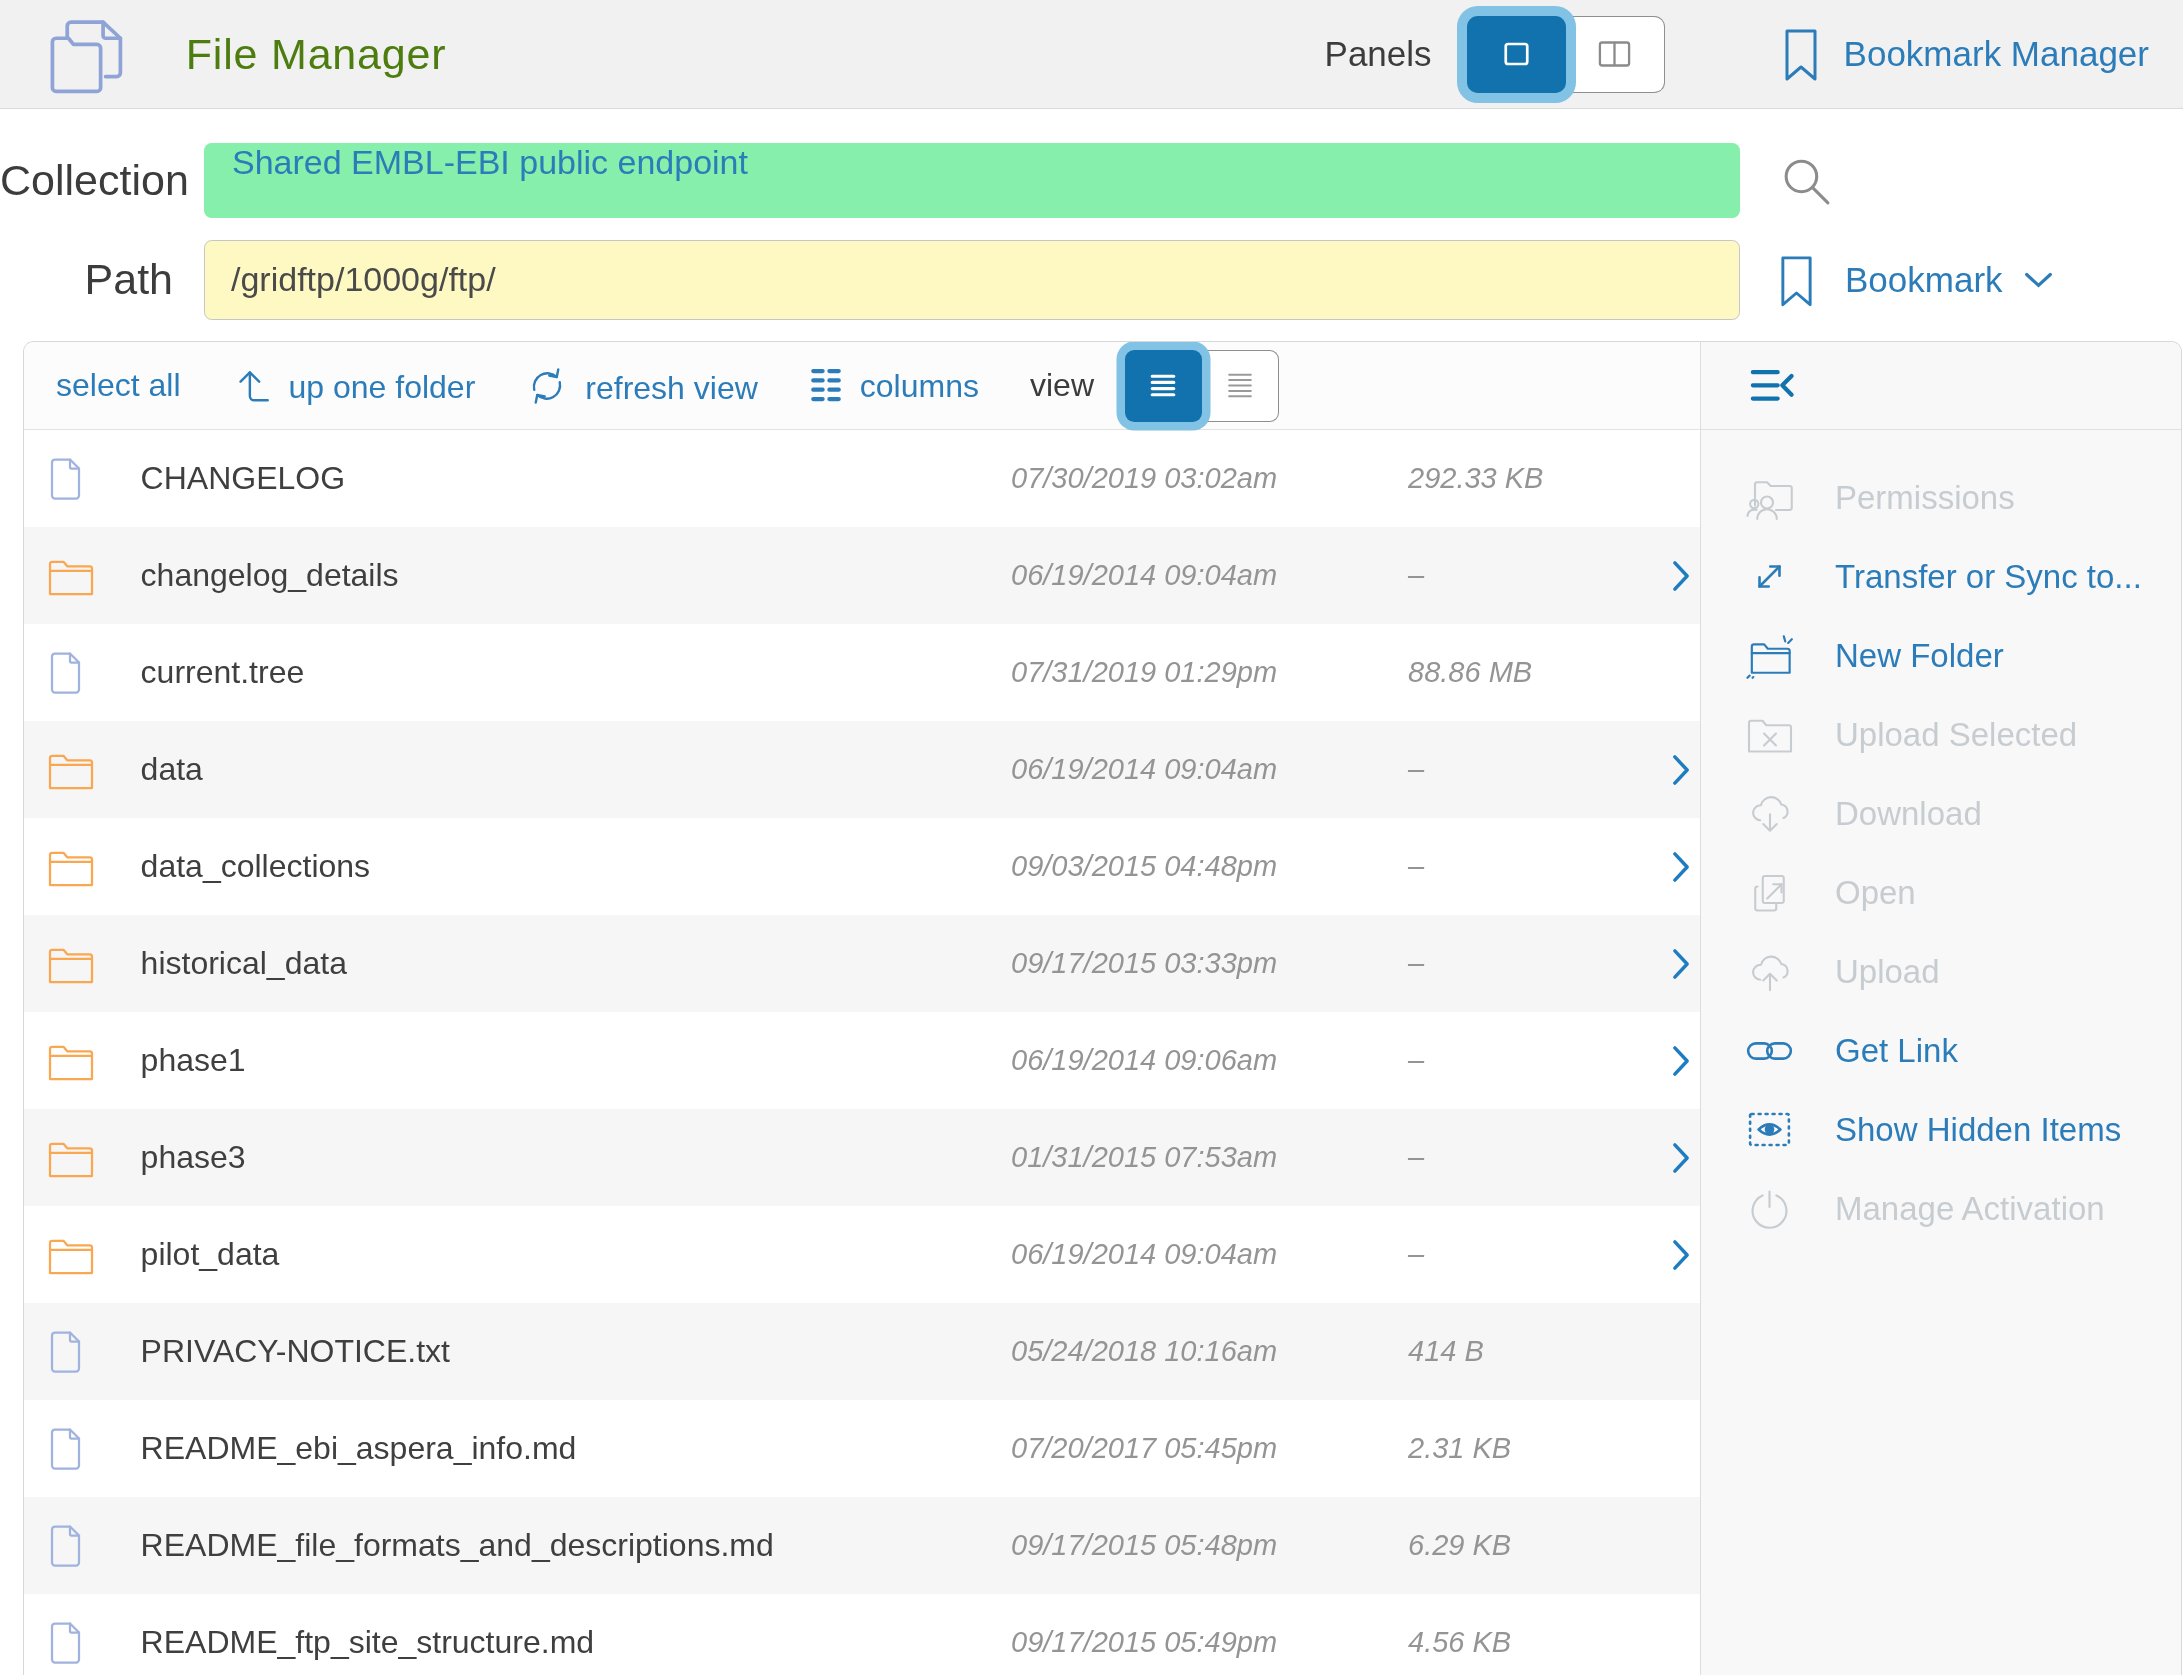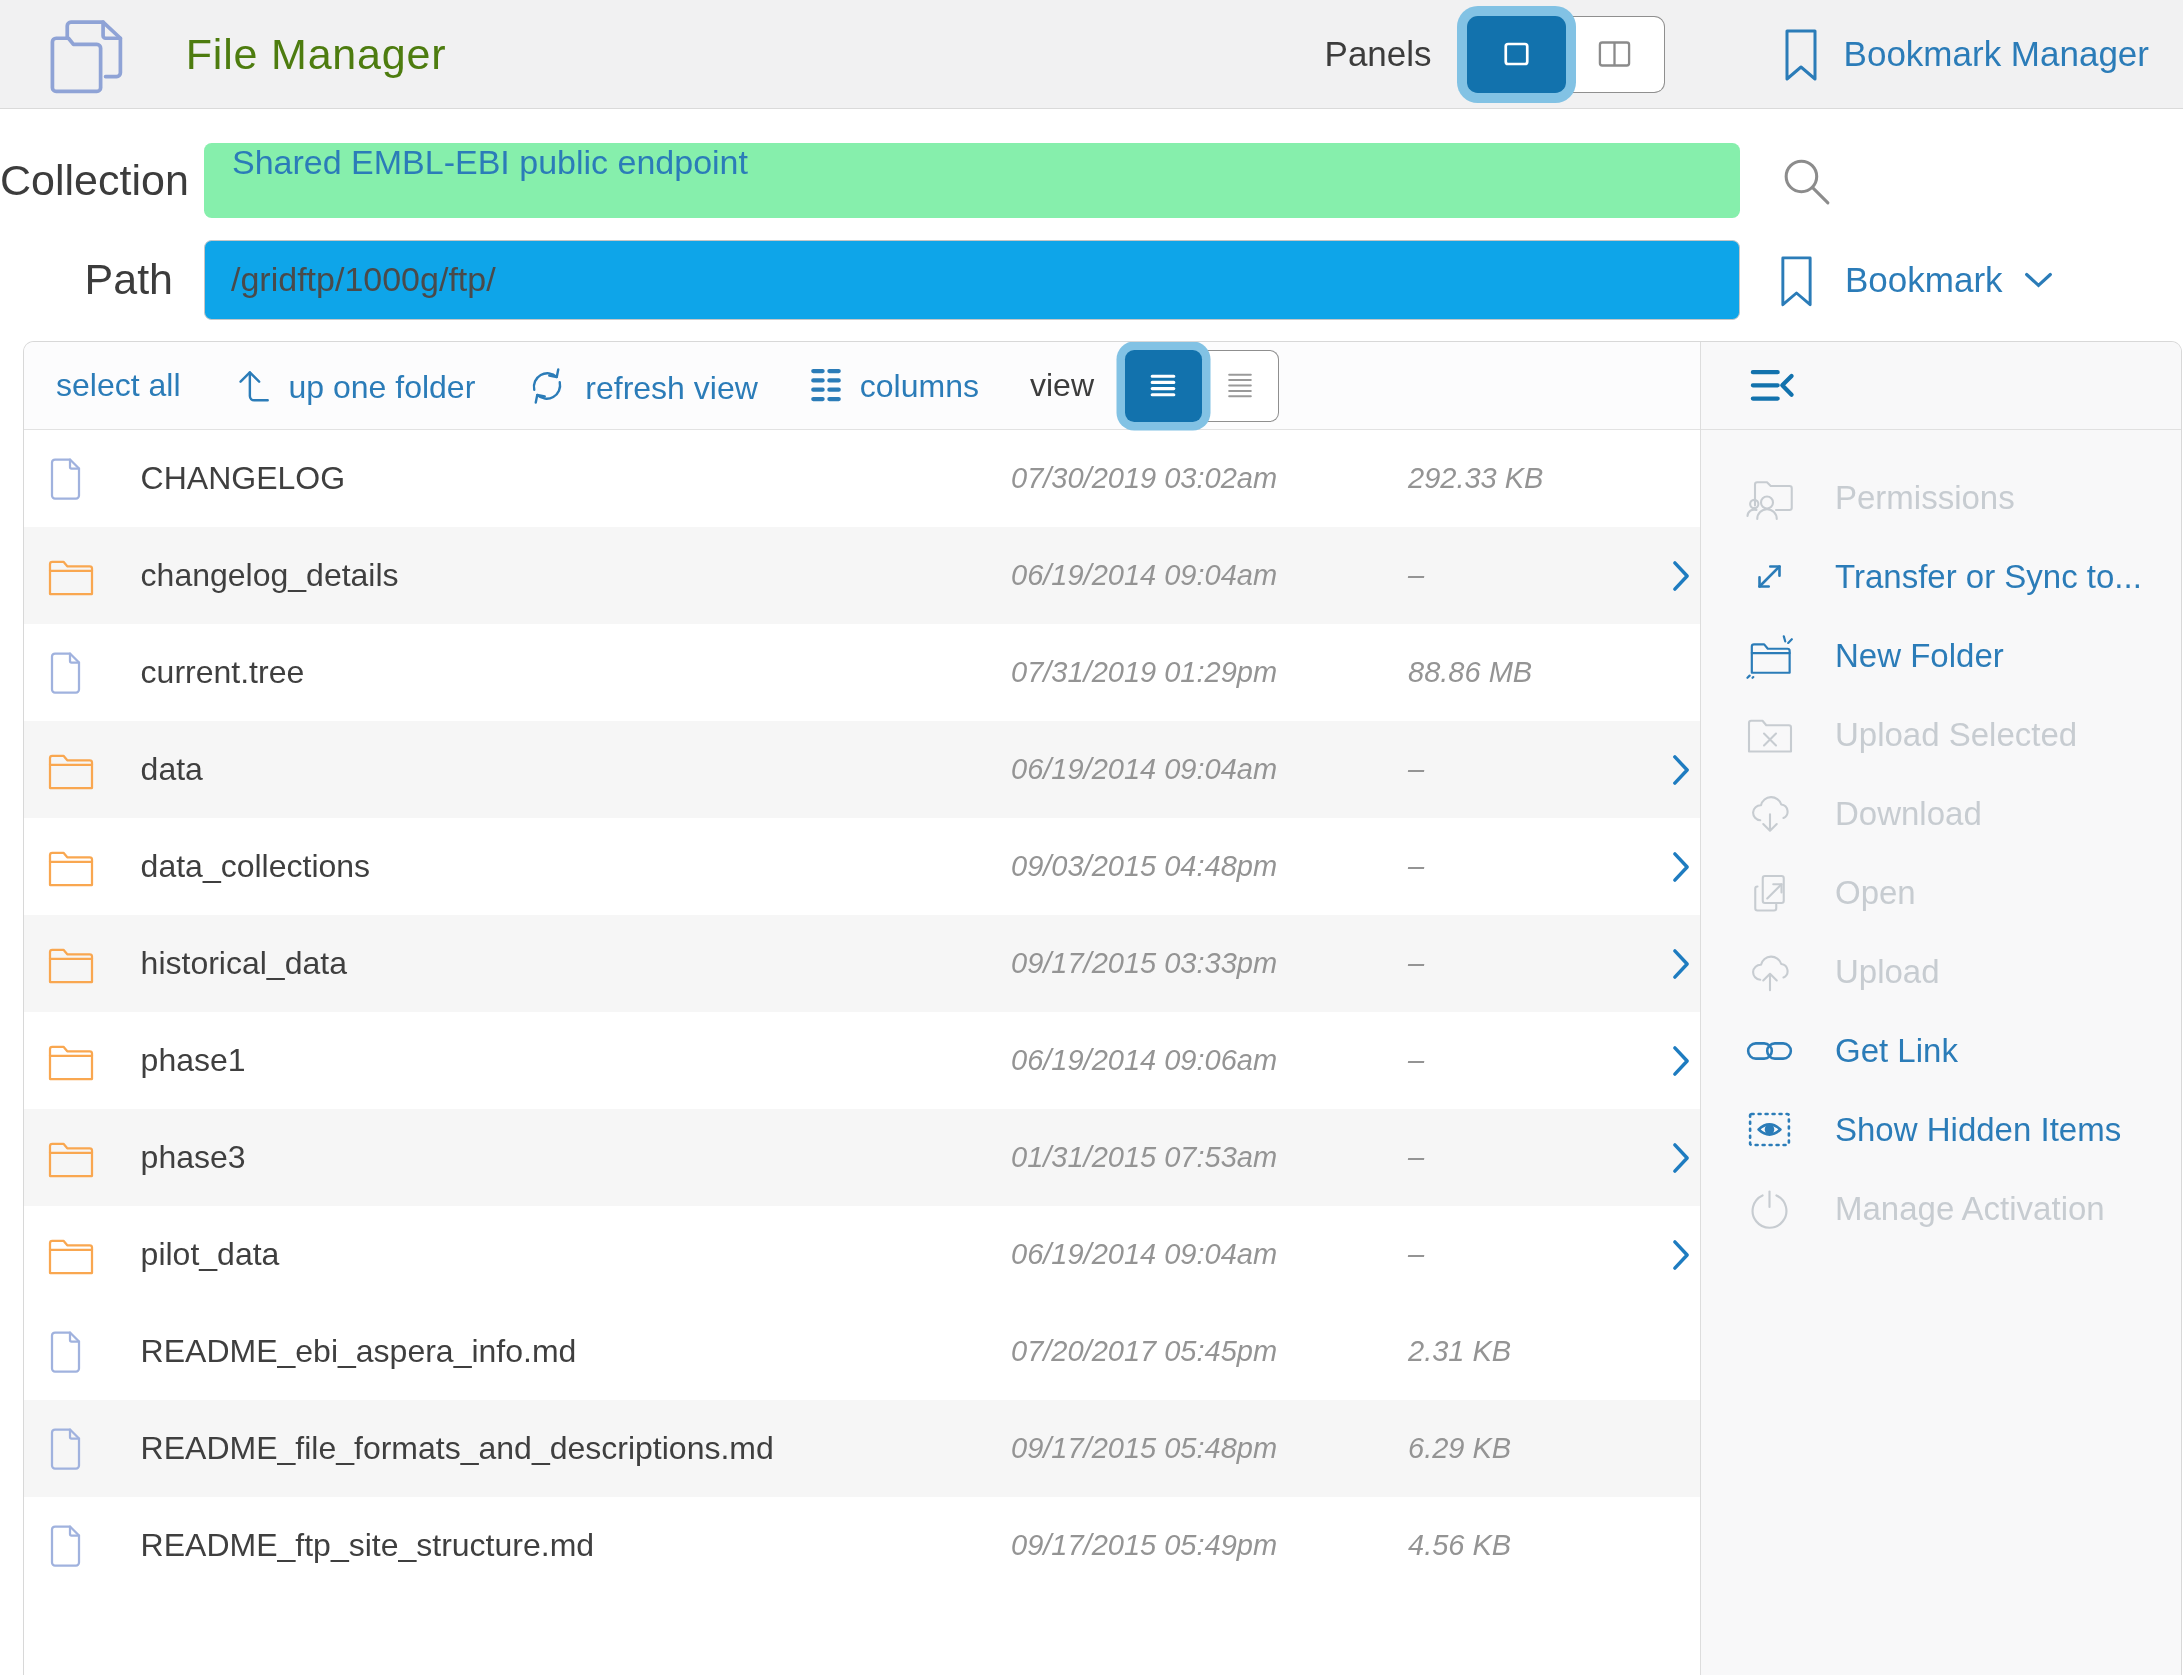--- a/index.html
+++ b/index.html
@@ -30,21 +30,21 @@
 
   
   .location{padding:34px 0 0 0}
   .loc-row{display:flex;align-items:center;margin-bottom:21.6px}
   .loc-label{width:173px;text-align:right;font-size:43px;color:#3c3c3c;flex:none}
   .loc-field-wrap{width:1536px;margin-left:31px;flex:none}
   .collection-field{height:75px;background:#86efac;border-radius:7.7px;display:flex;
     padding-left:28px;cursor:pointer}
   .collection-field span{font-size:34px;color:var(--link)}
   .path-input{width:100%;height:80px;border:1.5px solid #c6c6c6;border-radius:7.7px;font-size:34px;
-    color:#4a4a4a;padding-left:26px;font-family:"Liberation Sans",sans-serif;background:#0ea5e9;outline:none}
+    color:#4a4a4a;padding-left:26px;font-family:"Liberation Sans",sans-serif;background:#fef9c3;outline:none}
   .loc-side{display:flex;align-items:center;margin-left:37px}
   .search-icon{width:57px;height:57px;color:#8c8c8c;cursor:pointer}
   .bookmark-link{display:flex;align-items:center;cursor:pointer}
   .bookmark-link .flag{width:39px;height:52px;color:var(--link)}
   .bookmark-link .txt{font-size:35px;color:var(--link);margin-left:29px}
   .bookmark-link .chev{width:31px;height:21.6px;color:var(--link);margin-left:20px}
 
   
   .main{margin-left:23px;margin-right:1.5px;height:1349px;border:1.5px solid #d8d8d8;border-bottom:none;
     border-radius:10.8px 10.8px 0 0;display:flex;overflow:hidden;background:#fff}
@@ -359,20 +359,32 @@
     <span class="fname">pilot_data</span>
     <span class="fdate">06/19/2014 09:04am</span>
     <span class="fsize">–</span>
     <span class="fchev">
             <svg width="20" height="34" viewBox="0 0 26 44" fill="none" stroke="currentColor" stroke-linecap="round" stroke-linejoin="round" stroke-width="4.5">
               <path d="M5 5 L21 22 L5 39"></path>
             </svg>
           </span>
   </div>
 
+  <div class="frow alt">
+    <span class="ficon file">
+            <svg width="37" height="48" viewBox="0 0 48 64" fill="none" stroke="currentColor" stroke-linecap="round" stroke-linejoin="round" stroke-width="3">
+              <path d="M6 10 a4 4 0 0 1 4-4 h20 l12 12 v36 a4 4 0 0 1 -4 4 H10 a4 4 0 0 1 -4-4 z"></path>
+              <path d="M30 6 v10 a2 2 0 0 0 2 2 h10"></path>
+            </svg>
+          </span>
+    <span class="fname">PRIVACY-NOTICE.txt</span>
+    <span class="fdate">05/24/2018 10:16am</span>
+    <span class="fsize">414 B</span>
+    <span class="fchev"></span>
+  </div>
 
   <div class="frow">
     <span class="ficon file">
             <svg width="37" height="48" viewBox="0 0 48 64" fill="none" stroke="currentColor" stroke-linecap="round" stroke-linejoin="round" stroke-width="3">
               <path d="M6 10 a4 4 0 0 1 4-4 h20 l12 12 v36 a4 4 0 0 1 -4 4 H10 a4 4 0 0 1 -4-4 z"></path>
               <path d="M30 6 v10 a2 2 0 0 0 2 2 h10"></path>
             </svg>
           </span>
     <span class="fname">README_ebi_aspera_info.md</span>
     <span class="fdate">07/20/2017 05:45pm</span>

